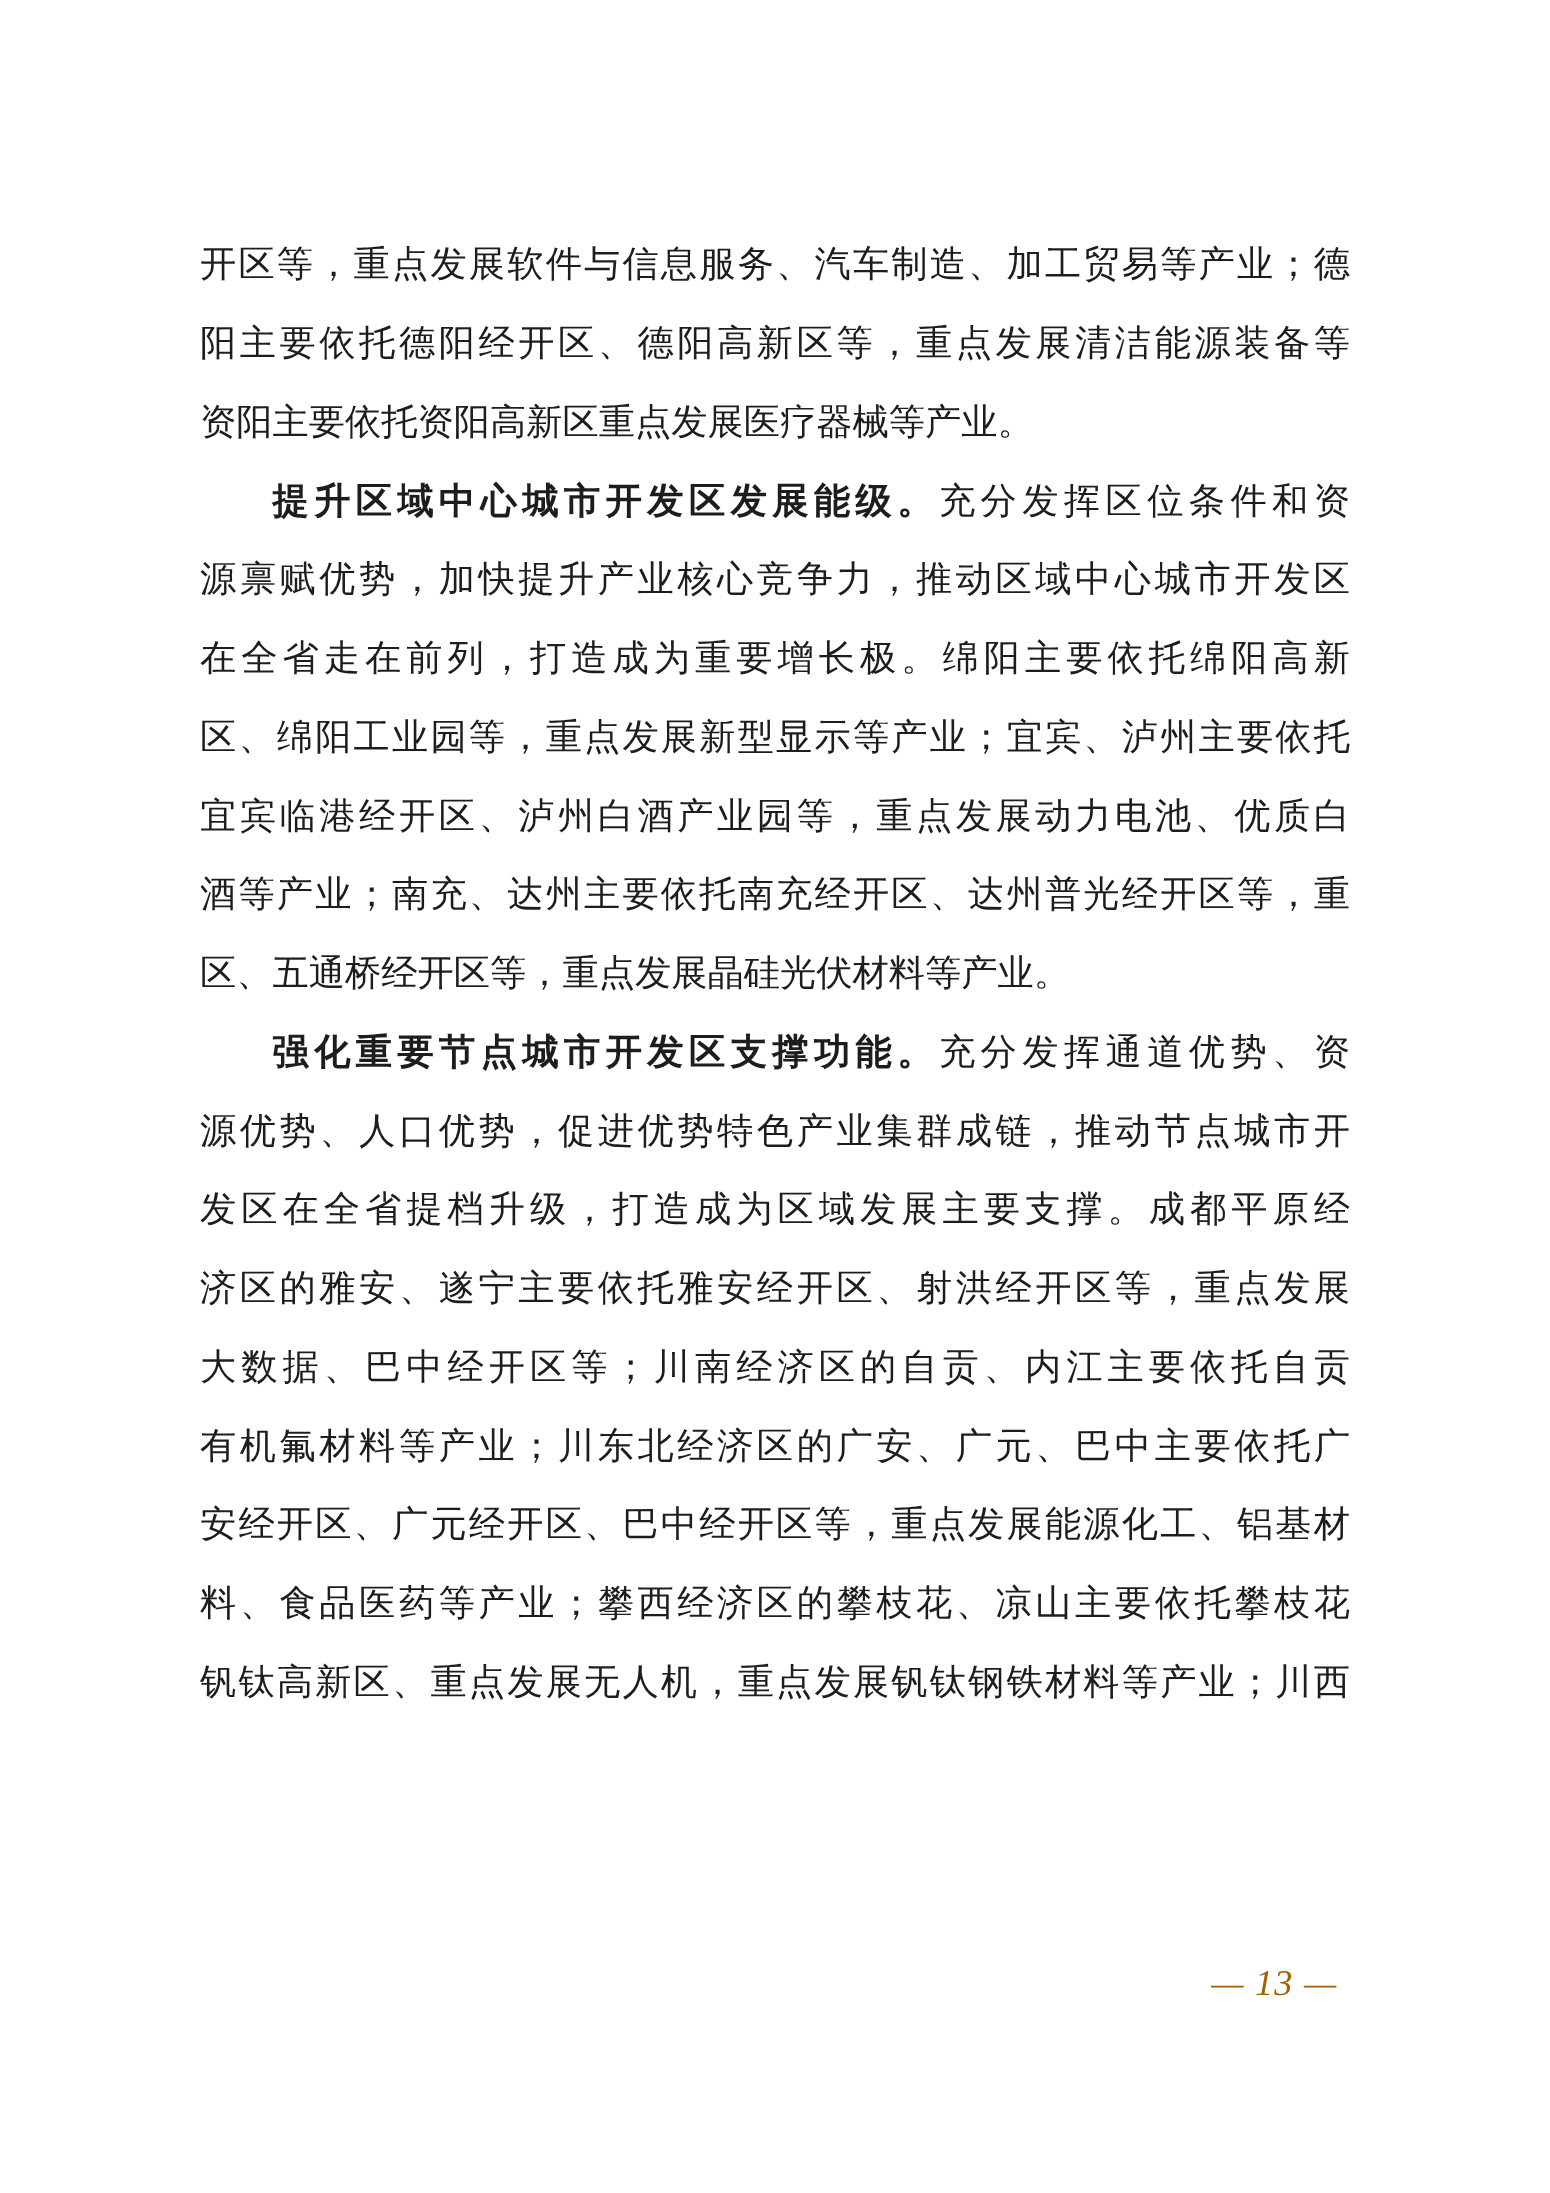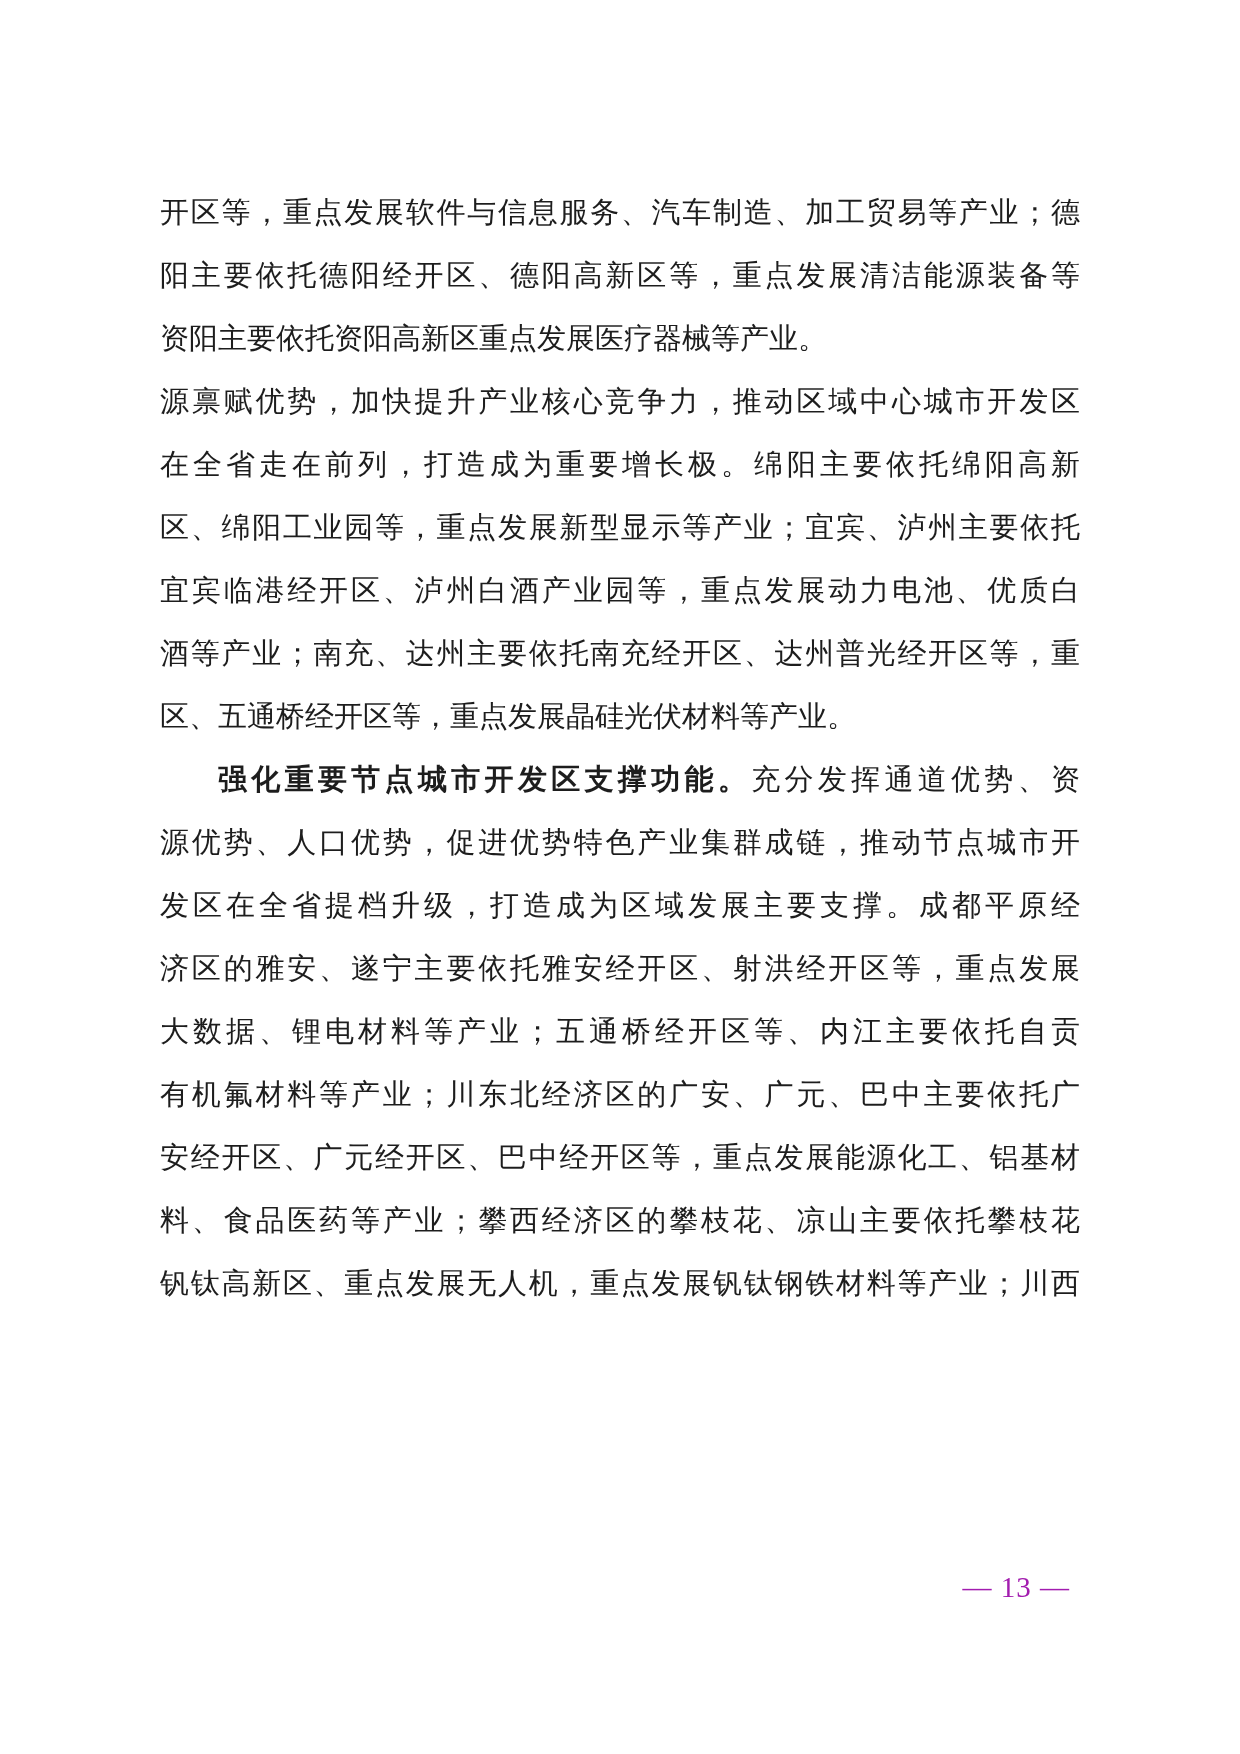--- a/index.html
+++ b/index.html
@@ -38,47 +38,49 @@
   .lead {
     font-weight: bold;
   }
   .page-footer {
     position: absolute;
     top: 1571px;
     right: 170px;
     font-size: 29px;
     line-height: 32px;
     letter-spacing: 1px;
-    color: #a21caf;
+    color: #a16207;
+    font-style: italic;
   }
 </style>
 </head>
 <body>
 
 <div class="page">
   <div class="doc-body">
       <div class="paragraph">
         <div class="line j">开区等，重点发展软件与信息服务、汽车制造、加工贸易等产业；德</div>
         <div class="line j">阳主要依托德阳经开区、德阳高新区等，重点发展清洁能源装备等</div>
         <div class="line">资阳主要依托资阳高新区重点发展医疗器械等产业。</div>
       </div>
       <div class="paragraph">
+        <div class="line j indent"><b class="lead">提升区域中心城市开发区发展能级。</b>充分发挥区位条件和资</div>
         <div class="line j">源禀赋优势，加快提升产业核心竞争力，推动区域中心城市开发区</div>
         <div class="line j">在全省走在前列，打造成为重要增长极。绵阳主要依托绵阳高新</div>
         <div class="line j">区、绵阳工业园等，重点发展新型显示等产业；宜宾、泸州主要依托</div>
         <div class="line j">宜宾临港经开区、泸州白酒产业园等，重点发展动力电池、优质白</div>
         <div class="line j">酒等产业；南充、达州主要依托南充经开区、达州普光经开区等，重</div>
         <div class="line">区、五通桥经开区等，重点发展晶硅光伏材料等产业。</div>
       </div>
       <div class="paragraph">
         <div class="line j indent"><b class="lead">强化重要节点城市开发区支撑功能。</b>充分发挥通道优势、资</div>
         <div class="line j">源优势、人口优势，促进优势特色产业集群成链，推动节点城市开</div>
         <div class="line j">发区在全省提档升级，打造成为区域发展主要支撑。成都平原经</div>
         <div class="line j">济区的雅安、遂宁主要依托雅安经开区、射洪经开区等，重点发展</div>
-        <div class="line j">大数据、锂电材料等产业；五通桥经开区等、内江主要依托自贡</div>
+        <div class="line j">大数据、巴中经开区等；川南经济区的自贡、内江主要依托自贡</div>
         <div class="line j">有机氟材料等产业；川东北经济区的广安、广元、巴中主要依托广</div>
         <div class="line j">安经开区、广元经开区、巴中经开区等，重点发展能源化工、铝基材</div>
         <div class="line j">料、食品医药等产业；攀西经济区的攀枝花、凉山主要依托攀枝花</div>
         <div class="line j">钒钛高新区、重点发展无人机，重点发展钒钛钢铁材料等产业；川西</div>
       </div>
     </div>
   <div class="page-footer">— 13 —</div>
 </div>
 
 </body></html>

